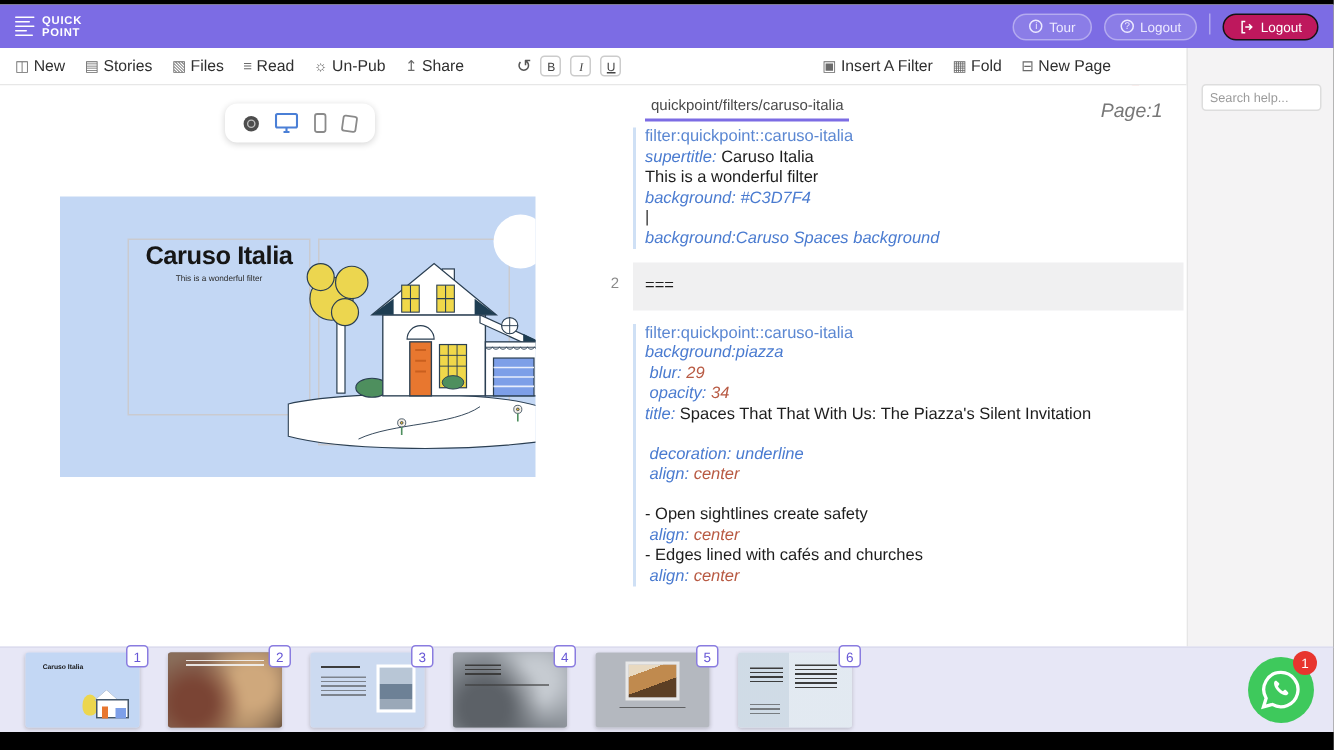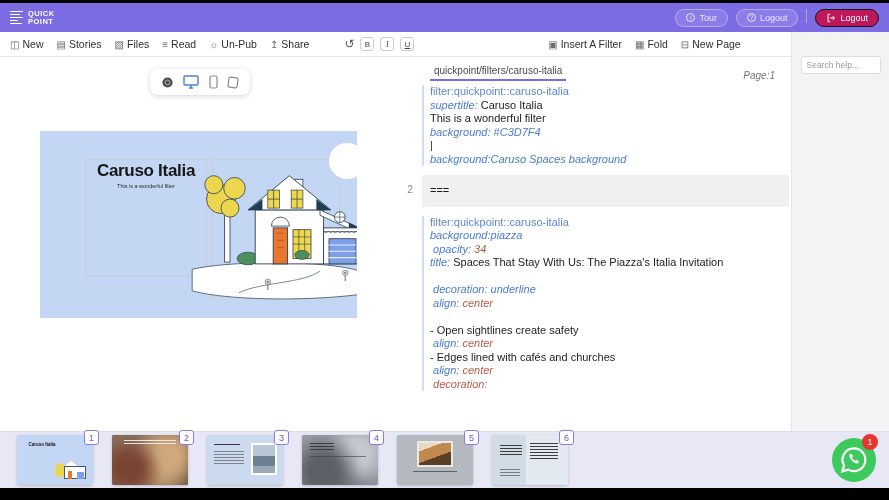--- a/index.html
+++ b/index.html
@@ -57,21 +57,21 @@
   .slide-title { position:absolute; left:45px; top:30px; width:122px; text-align:center; font-size:17px; font-weight:bold;
     color:#161616; letter-spacing:-.3px; }
   .slide-sub { position:absolute; left:45px; top:52px; width:122px; text-align:center; font-size:5.5px; color:#2a2a2a; }
   .sun { position:absolute; right:-8px; top:12px; width:36px; height:36px; background:#fff; border-radius:50%; }
   .house-svg { position:absolute; left:145px; top:18px; }
 
   
   .editor { width:393px; flex:0 0 393px; position:relative; overflow:hidden; background:#fff; }
   .ed-top { display:flex; align-items:flex-end; padding:6px 16px 0 32px; height:24px; }
   .ed-tab { font-size:10px; color:#4a4a4a; border-bottom:2px solid #7c6ce4; padding:0 4px 3px 4px; cursor:pointer; white-space:nowrap; }
-  .ed-page { margin-left:auto; font-size:10px; font-style:italic; color:#777; }
+  .ed-page { margin-left:auto; font-size:13px; font-style:italic; color:#777; }
   .ed-blocks { padding-top:4px; }
   .ed-row { display:flex; }
   .gutter { width:24px; flex:0 0 24px; font-size:10px; color:#888; text-align:center; padding-top:9px; }
   .ed-content { flex:1 1 auto; min-width:0; }
   .ed-row.filter .ed-content, .ed-row.filter2 .ed-content { border-left:2px solid #cfe0f5; padding-left:6px; }
   .ed-row.divider .ed-content { background:#f0f0f1; padding:9px 8px; margin-right:2px; }
   .ed-row.filter { margin-bottom:9px; }
   .ed-row.divider { margin-bottom:9px; }
   .ed-line { font-size:11px; line-height:13.5px; white-space:pre-wrap; cursor:text; }
   .c-flt { color:#5b87d2; }
@@ -342,31 +342,31 @@
                 <div class="gutter">2</div>
                 <div class="ed-content">
                   <div class="ed-line"><span class="c-txt">===</span></div>
                 </div>
               </div>
               <div class="ed-row filter2">
                 <div class="gutter"></div>
                 <div class="ed-content">
                   <div class="ed-line"><span class="c-flt">filter:quickpoint::caruso-italia</span></div>
                   <div class="ed-line"><span class="c-kw">background:piazza</span></div>
+                  <div class="ed-line"><span class="c-kw"> blur: </span><span class="c-val">29</span></div>
                   <div class="ed-line"><span class="c-kw"> opacity: </span><span class="c-val">34</span></div>
-                  <div class="ed-line"><span class="c-kw">title: </span><span class="c-txt">Spaces That Stay With Us: The Piazza's Italia Invitation</span></div>
+                  <div class="ed-line"><span class="c-kw">title: </span><span class="c-txt">Spaces That That With Us: The Piazza's Silent Invitation</span></div>
                   <div class="ed-line"><span class="c-txt"> </span></div>
                   <div class="ed-line"><span class="c-kw"> decoration: underline</span></div>
                   <div class="ed-line"><span class="c-kw"> align: </span><span class="c-val">center</span></div>
                   <div class="ed-line"><span class="c-txt"> </span></div>
                   <div class="ed-line"><span class="c-txt">- Open sightlines create safety</span></div>
                   <div class="ed-line"><span class="c-kw"> align: </span><span class="c-val">center</span></div>
                   <div class="ed-line"><span class="c-txt">- Edges lined with cafés and churches</span></div>
                   <div class="ed-line"><span class="c-kw"> align: </span><span class="c-val">center</span></div>
-                  <div class="ed-line"><span class="c-val"> decoration:</span></div>
                 </div>
               </div>
             </div>
         </div>
       </div>
     </div>
 
     <aside class="help-panel">
       <input class="help-search" type="text" placeholder="Search help..." style="">
     </aside>

